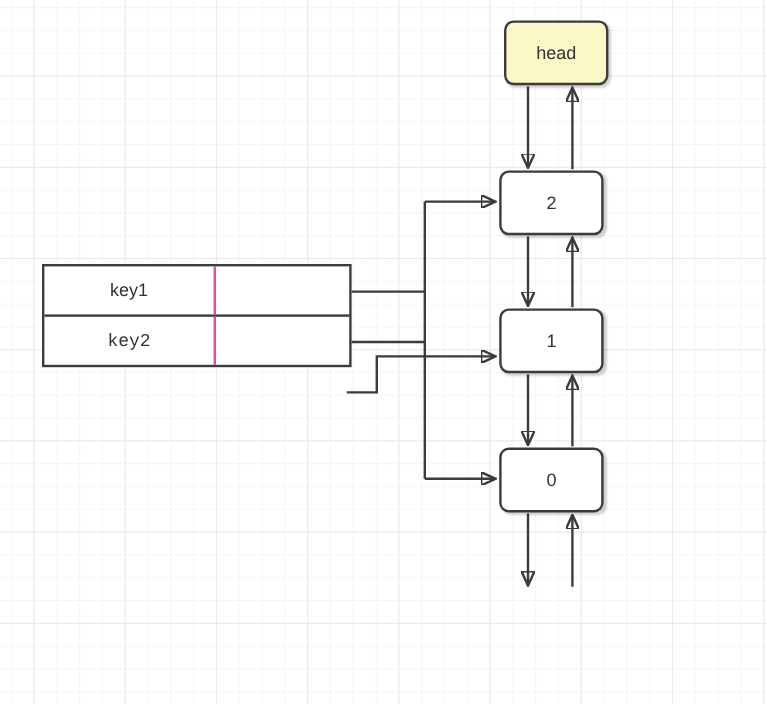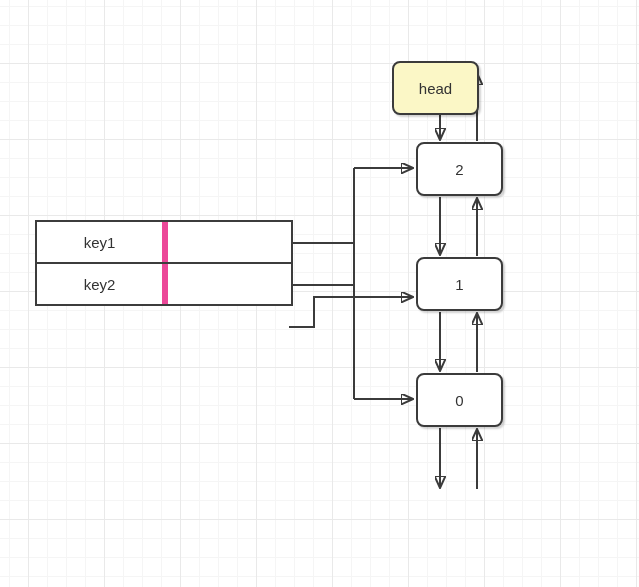--- a/index.html
+++ b/index.html
@@ -23,36 +23,36 @@
   .edges path{stroke:#3b3b3b;stroke-width:2;fill:none;}
   .node{
     position:absolute;width:87px;height:54px;box-sizing:border-box;
     border:2px solid #3b3b3b;border-radius:8px;
     background:#ffffff;
     display:flex;align-items:center;justify-content:center;
     font-size:15px;color:#333333;
     box-shadow:2px 2px 2px rgba(0,0,0,0.18);
   }
   .node.endpoint{background:#fbf7c6;}
-  .node-head{left:392px;top:17px;margin-top:44px;}
+  .node-head{left:420px;top:17px;}
   .node-2{left:416px;top:142px;}
   .node-1{left:416px;top:257px;}
   .node-0{left:416px;top:373px;}
   .node-tail{left:416px;top:490px;}
   .hash-table{
     position:absolute;left:35px;top:220px;width:254px;
     border:2px solid #3c3c3c;background:#ffffff;
   }
   .ht-row{display:flex;height:40px;}
-  .ht-row + .ht-row{border-top:2px solid #3c3c3c;}
+  .ht-row + .ht-row{border-top:2px solid #3c3c3c;font-family:Liberation Mono, monospace;}
   .ht-cell{
     display:flex;align-items:center;justify-content:center;
     font-size:15px;color:#333333;box-sizing:border-box;
   }
-  .ht-cell.key{width:131px;border-right:6px solid #ec4899;}
+  .ht-cell.key{width:143px;border-right:2px solid #ec4899;}
   .ht-cell.val{flex:1;}
 </style>
 </head>
 <body>
 
 <div class="canvas">
 
   <svg class="edges" viewBox="0 0 639 587">
     <defs>
       <marker id="arr" markerUnits="userSpaceOnUse" markerWidth="13" markerHeight="11" refX="11" refY="5.5" orient="auto">

